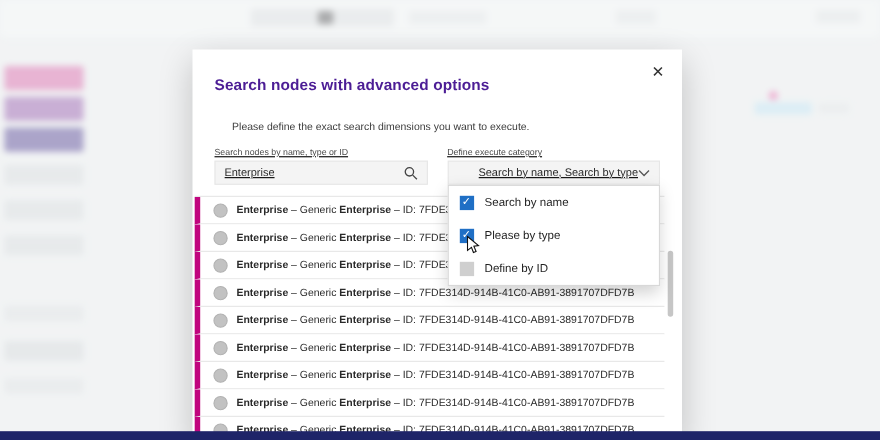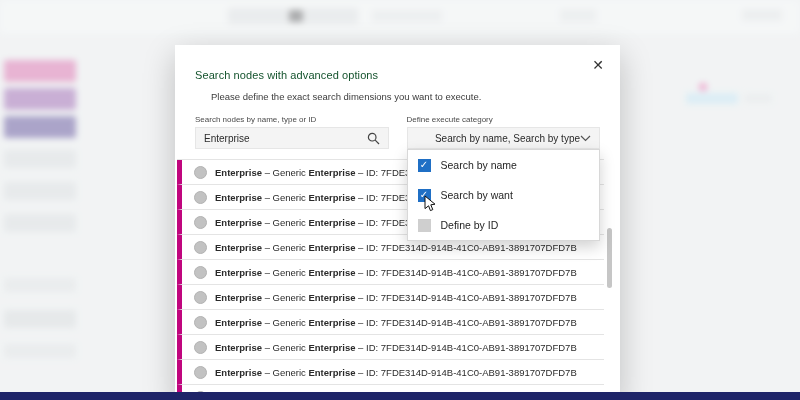--- a/index.html
+++ b/index.html
@@ -16,24 +16,24 @@
   .modal{
     position:absolute;left:175px;top:45px;width:445px;height:355px;
     background:#ffffff;box-shadow:0 10px 30px rgba(0,0,0,0.22);
     z-index:10;overflow:hidden;
   }
   .close{
     position:absolute;top:13px;right:16px;font-size:14px;color:#333;
     cursor:pointer;line-height:1;z-index:40;
   }
   .head{padding:24px 20px 0;}
-  .title{font-size:11px;font-weight:400;color:#14532d;letter-spacing:.1px;}
-  .subtitle{font-size:9.5px;color:#3c3c3c;margin-top:10px;padding-left:16px;}
+  .title{font-size:14px;font-weight:700;color:#4c1d95;letter-spacing:.1px;}
+  .subtitle{font-size:9.5px;color:#3c3c3c;margin-top:25px;padding-left:16px;}
   .fields{display:flex;gap:18px;margin-top:13px;}
-  .field{flex:1;position:relative;}
+  .field{flex:1;position:relative;text-decoration:underline;}
   .flabel{font-size:8px;color:#4a4a4a;margin-bottom:3px;}
   .fbox{
     height:22px;background:#f4f4f4;border:1px solid #e6e6e6;box-sizing:border-box;
     display:flex;align-items:center;padding:0 8px;font-size:10px;color:#2b2b2b;
   }
   input.sval{border:none;background:transparent;outline:none;flex:1;
     font-family:"Liberation Sans",sans-serif;font-size:10px;color:#2b2b2b;padding:0;}
   .sicon svg,.chev svg{display:block;}
   .catbox{justify-content:flex-end;cursor:pointer;}
   .catval{white-space:nowrap;overflow:hidden;}
@@ -121,21 +121,21 @@
           </span>
         </div>
 
         <div class="panel">
           <div class="opt">
             <span class="cb checked"></span>
             <span class="optlabel">Search by name</span>
           </div>
           <div class="opt">
             <span class="cb checked"></span>
-            <span class="optlabel">Search by want</span>
+            <span class="optlabel">Please by type</span>
             <span class="cursor">
               <svg width="13" height="17" viewBox="0 0 13 17">
                 <path d="M1,1 L11,9.2 L6.8,9.8 L8.8,14.6 L6.4,15.6 L4.6,10.8 L1,13.6 Z" fill="#fff" stroke="#111" stroke-width="1"></path>
               </svg>
             </span>
           </div>
           <div class="opt">
             <span class="cb"></span>
             <span class="optlabel">Define by ID</span>
           </div>

